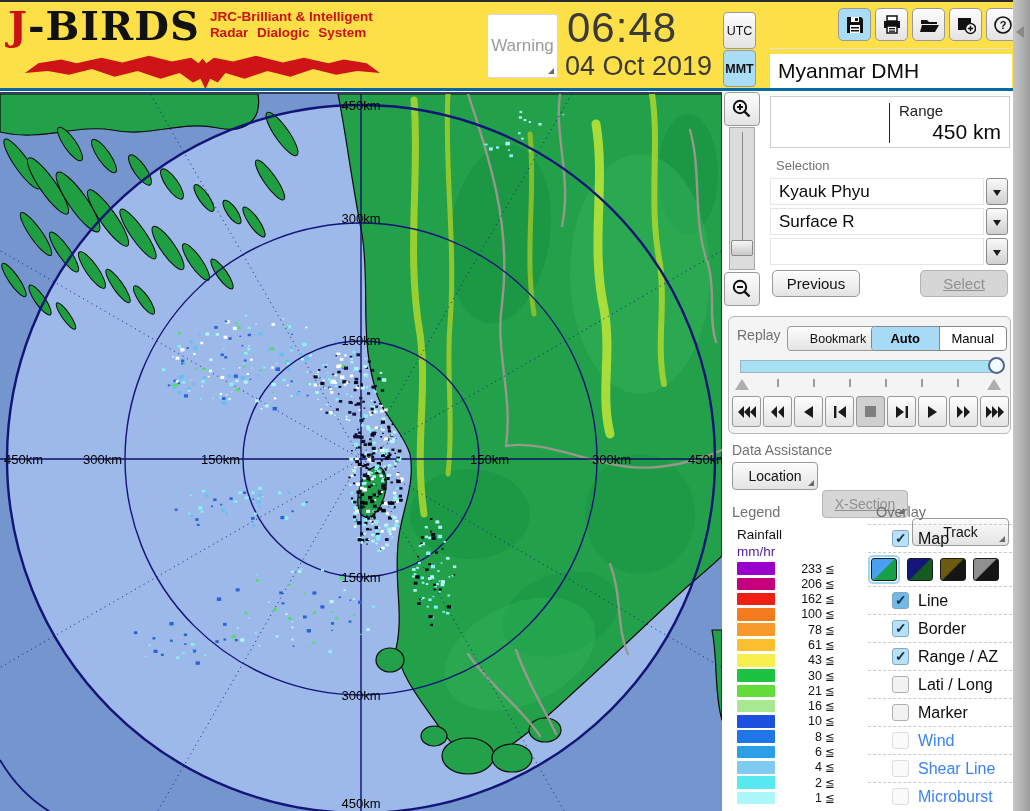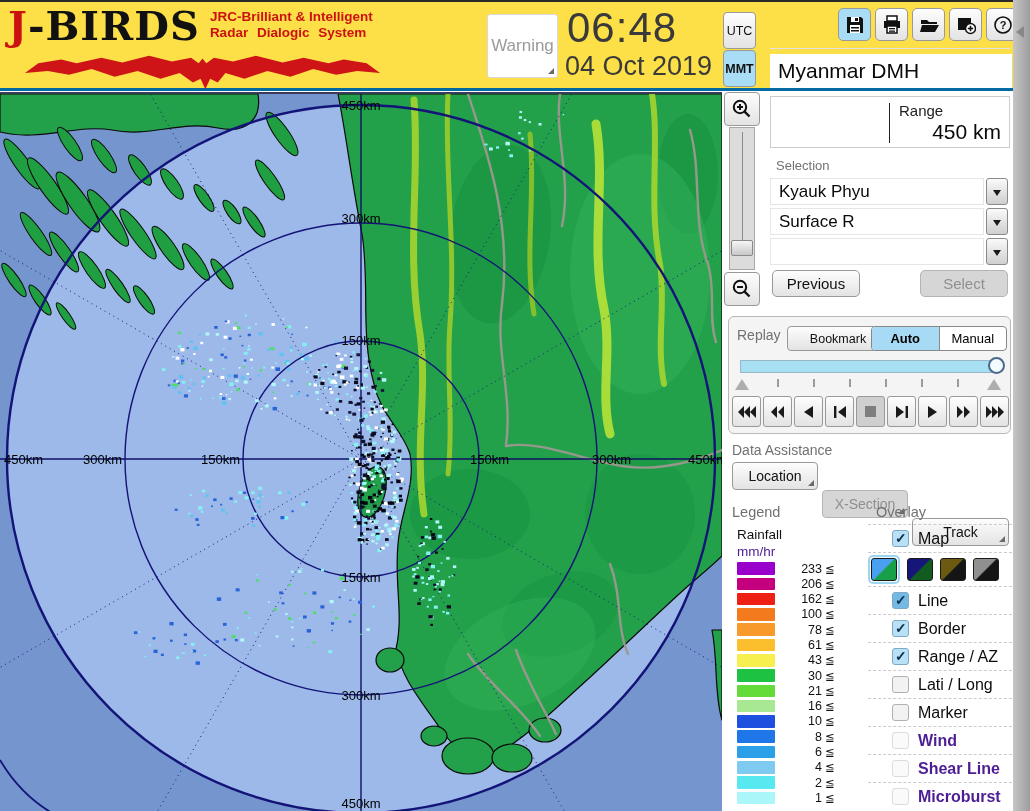--- a/index.html
+++ b/index.html
@@ -18,21 +18,21 @@
   #logo-title .j { color:#cc1111; }
   #logo-tag { margin:5px 0 0 10px; color:#cc1111; font-weight:bold; font-size:13.5px;
     line-height:1.2; }
   #logo-tag .t2 { word-spacing:5px; }
   #eagle { position:absolute; left:2px; top:46px; }
 
   .btn { background:linear-gradient(#fdfdfd,#e3e3e3); border:1px solid #999;
     border-radius:4px; color:#111; display:flex; align-items:center; justify-content:center;
     font-size:13px; cursor:default; }
   .btn.blue { background:#a9dcf5; }
-  .btn.disabled { background:#d6d6d6; color:#8f8f8f; border-color:#b4b4b4; }
+  .btn.disabled { background:#d6d6d6; color:#8f8f8f; border-color:#b4b4b4;text-decoration:underline; }
   .corner { position:relative; }
   .corner::after { content:""; position:absolute; right:3px; bottom:3px; width:0; height:0;
     border-left:6px solid transparent; border-bottom:6px solid #6a6a6a; }
 
   #warning-btn { left:487px; top:12px; width:71px; height:64px; background:#fff;
     border:1px solid #d9d9d9; border-radius:3px; color:#9a9a9a; font-size:17px; }
   #clock-time { left:567px; top:2px; width:160px; font-size:42px; color:#3a3a3a;
     letter-spacing:1px; }
   #clock-date { left:565px; top:49px; width:165px; font-size:27px; color:#3a3a3a; }
   #utc-btn { left:723px; top:10px; width:33px; height:37px; font-size:12.5px; }
@@ -93,21 +93,21 @@
   #legend-rows { left:737px; top:562px; }
   .legend-row { display:flex; align-items:center; height:13.2px; margin-bottom:2.1px; }
   .legend-swatch { width:38px; height:12.5px; border-radius:1px; }
   .legend-value { width:50px; text-align:right; font-size:12.5px; color:#111; padding-right:3px; }
   .legend-le { font-size:11.5px; color:#111; }
 
   #overlay-list { left:868px; top:524px; width:144px; }
   .ov-row { height:28px; border-top:1px dashed #cbcbcb; display:flex; align-items:center;
     padding-left:24px; }
   .ov-label { font-size:16px; color:#0d0d0d; margin-left:9px; }
-  .ov-row.disabled .ov-label { color:#4c1d95;font-weight:bold; }
+  .ov-row.disabled .ov-label { color:#3b82f6; }
   .cb { width:17px; height:17px; border-radius:3px; border:1px solid #b0b0b0;
     background:#f2f2f2; position:relative; }
   .cb.on { background:#b9e1f5; border-color:#7fa9c4; }
   .cb.on.focus { background:#74b9e4; }
   .cb.on::after { content:"\2713"; position:absolute; left:2px; top:-1px; font-size:14px;
     font-weight:bold; color:#0d2f52; }
   .ov-row.disabled .cb { background:#fafafa; border-color:#dcdcdc; }
   .swatch-row { height:34px; border-top:1px dashed #cbcbcb; display:flex; align-items:center;
     gap:7px; }
   .map-sq { width:26px; height:23px; border:1px solid #1a1a1a; border-radius:3px; }

